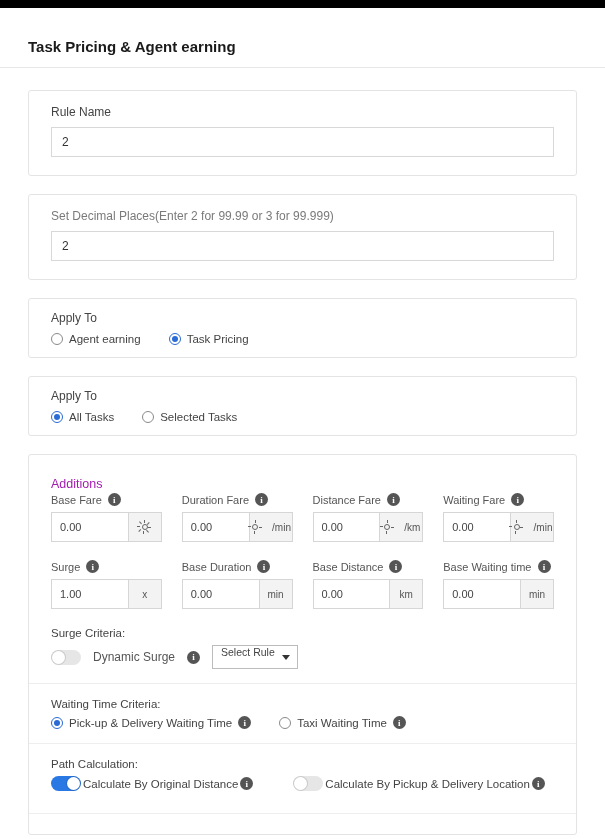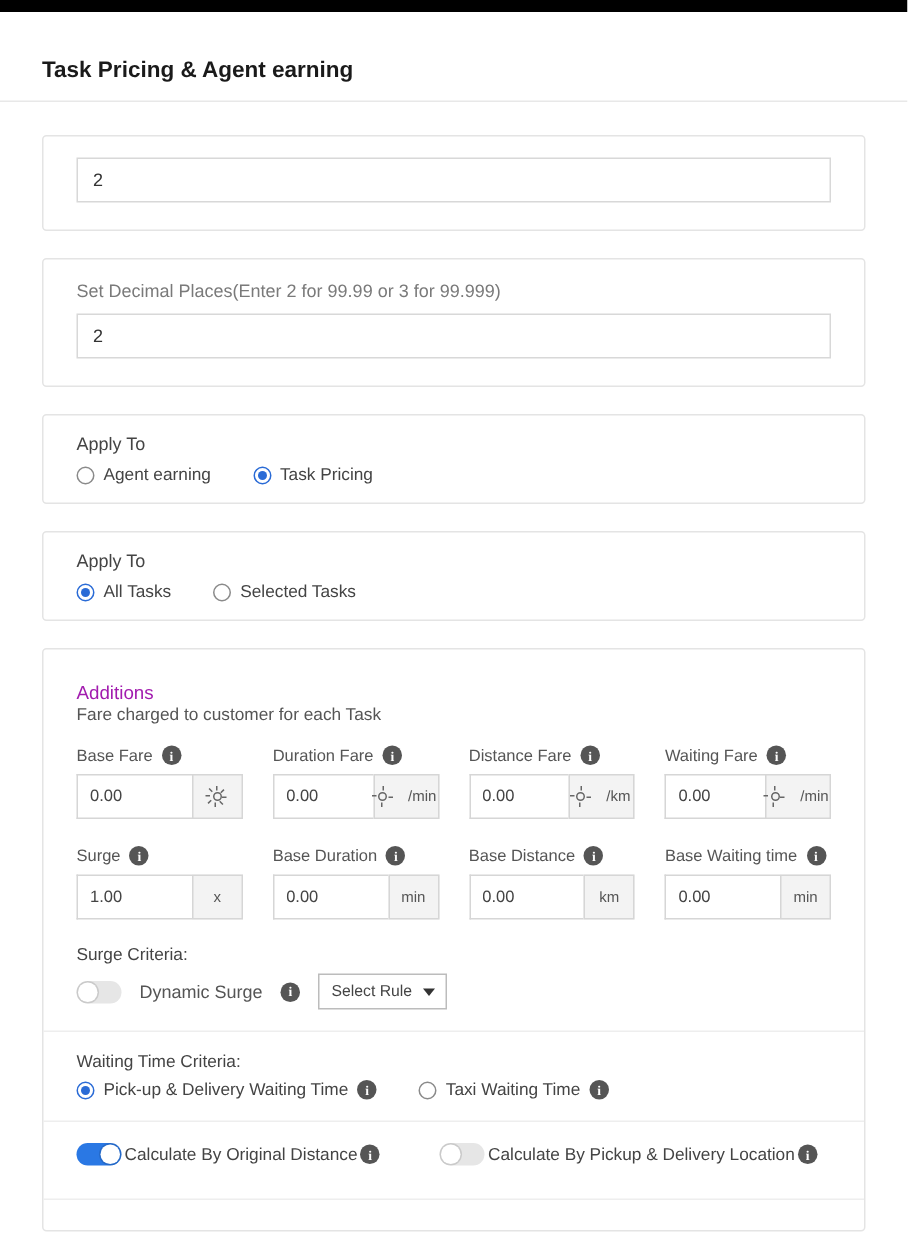--- a/index.html
+++ b/index.html
@@ -83,21 +83,21 @@
   .toggle .knob {
     width: 13px; height: 13px; background: #fff; border-radius: 50%;
     position: absolute; top: 1px; left: 1px;
     box-shadow: 0 0 0 1px rgba(0,0,0,.12);
   }
   .toggle.on { background: #2a78e4; }
   .toggle.on .knob { left: auto; right: 1px; }
   .select-btn {
     height: 24px; border: 1px solid #bcbcbc; background: #fff;
     padding: 0 22px 0 8px; font-size: 10.5px; color: #444;
-    position: relative; display: inline-flex; align-items: center;
+    position: relative; display: inline-flex; 
   }
   .select-btn::after {
     content: ""; position: absolute; right: 7px; top: 50%; margin-top: -2px;
     border-left: 4px solid transparent; border-right: 4px solid transparent;
     border-top: 5px solid #333;
   }
   .divider { border-top: 1px solid #eee; margin: 14px -22px; }
   .path-row { display: flex; gap: 40px; margin-top: 6px; }
   .path-item { display: flex; align-items: center; gap: 2px; font-size: 11.5px; color: #444; }
   .addons-block { padding: 22px; }
@@ -116,20 +116,21 @@
 
 <div class="topbar"></div>
 
 <div class="header">
   <h1>Task Pricing &amp; Agent earning</h1>
 </div>
 
 <div class="content">
 
   <div class="card">
+    <div class="label">Rule Name</div>
     <input class="textfield" value="2" style="">
   </div>
 
   <div class="card">
     <div class="label muted">Set Decimal Places(Enter 2 for 99.99 or 3 for 99.999)</div>
     <input class="textfield" value="2" style="">
   </div>
 
   <div class="card tight">
     <div class="label">Apply To</div>
@@ -155,21 +156,20 @@
       <div class="radio-item">
         <span class="radio"></span>
         <span>Selected Tasks</span>
       </div>
     </div>
   </div>
 
   <div class="card nopad">
     <div class="addons-block">
       <div class="section-title">Additions</div>
-      <div class="section-sub">Fare charged to customer for each Task</div>
 
       <div class="grid4">
         <div class="col">
           <div class="field-label">
             <span>Base Fare</span>
             <span class="info-icon">i</span>
           </div>
           <div class="input-group">
             <input class="inp" value="0.00" style="">
             <div class="addon">
@@ -321,20 +321,21 @@
             <span class="radio"></span>
             <span>Taxi Waiting Time</span>
             <span class="info-icon">i</span>
           </div>
         </div>
       </div>
 
       <div class="divider"></div>
 
       <div class="subrow">
+        <div class="label">Path Calculation:</div>
         <div class="path-row">
           <div class="path-item">
             <div class="toggle on">
                 <div class="knob"></div>
               </div>
             <span>Calculate By Original Distance</span>
             <span class="info-icon">i</span>
           </div>
           <div class="path-item">
             <div class="toggle">

